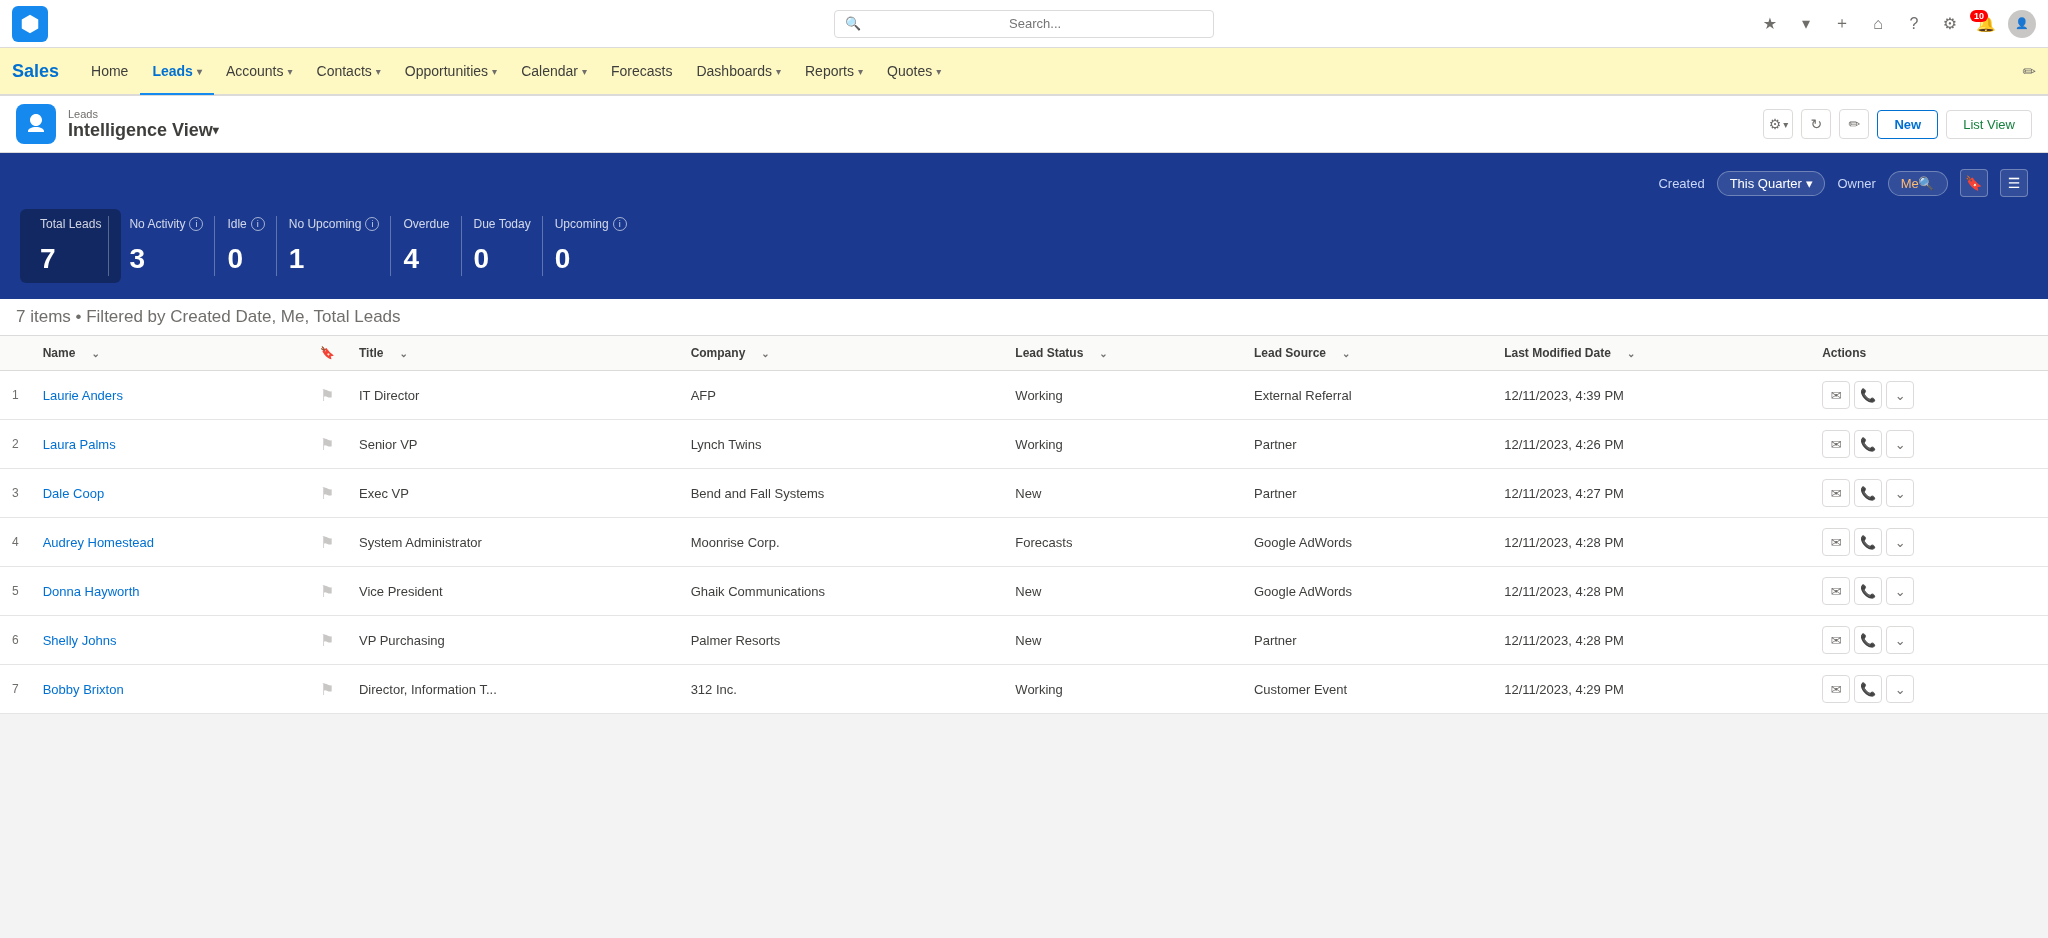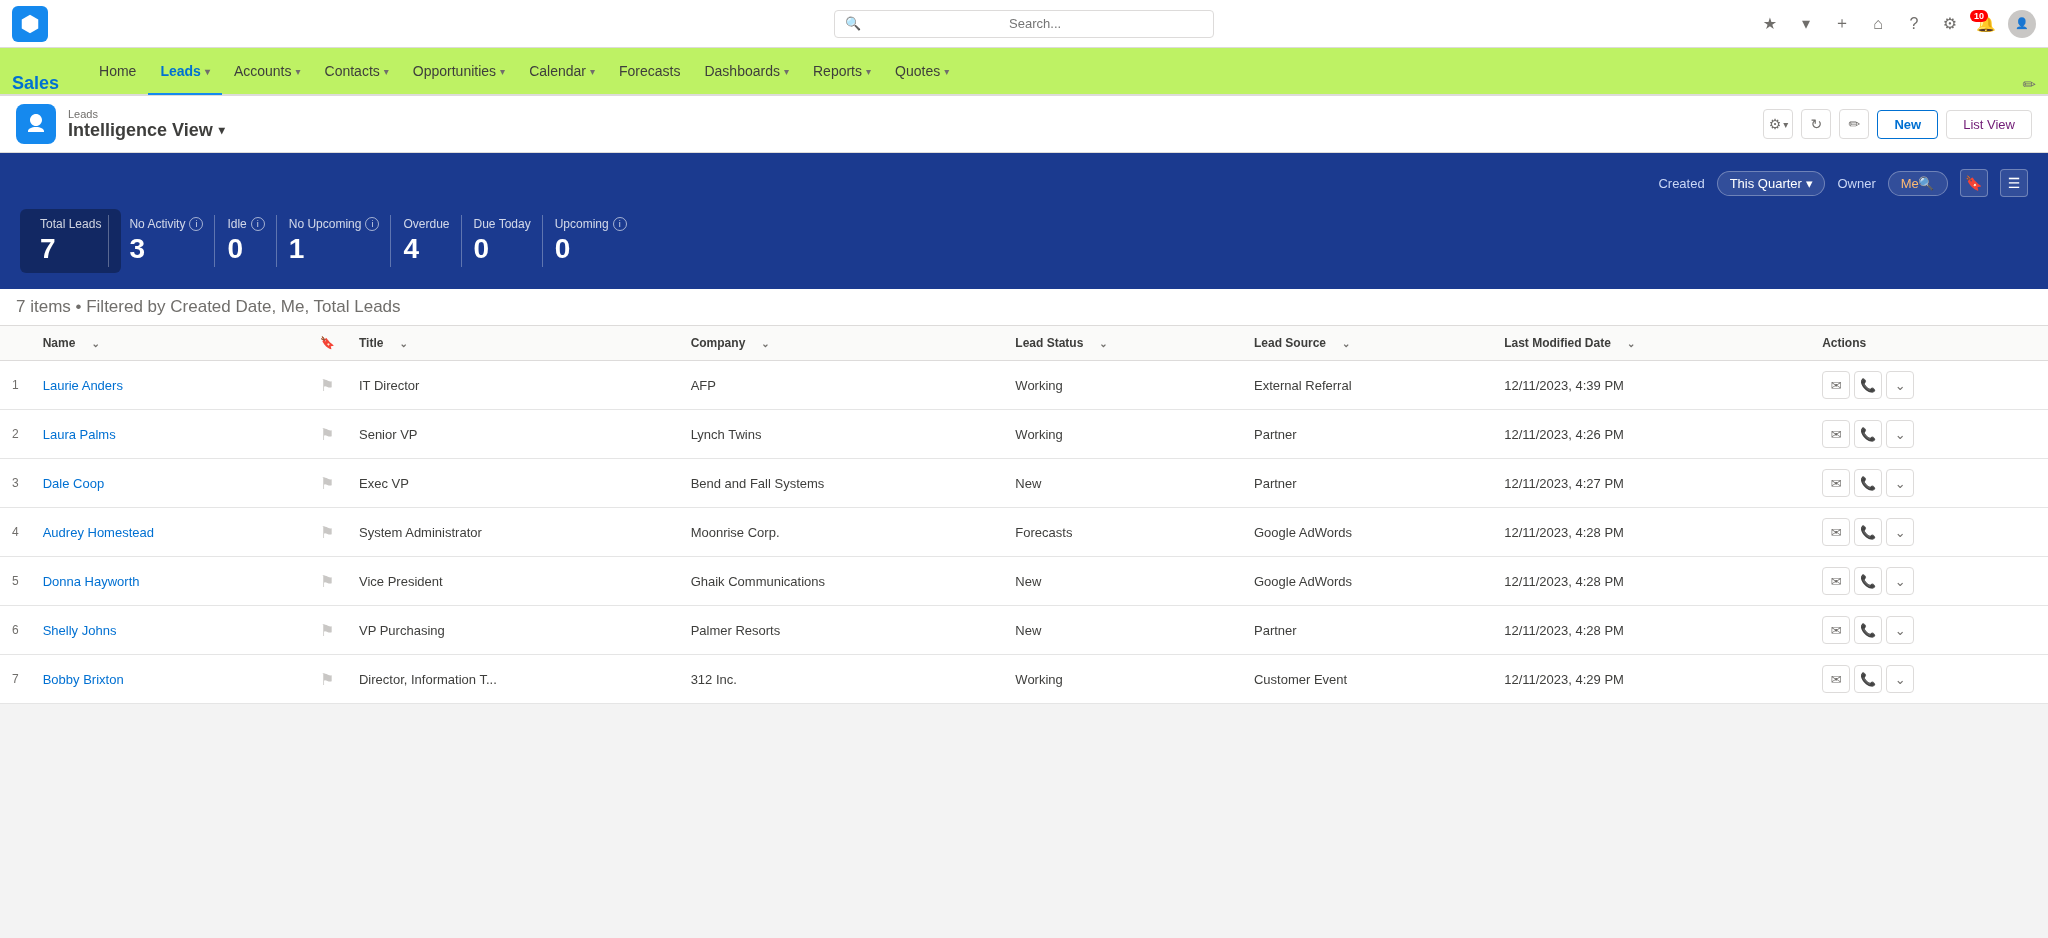--- a/index.html
+++ b/index.html
@@ -56,27 +56,26 @@
       min-width: 16px; text-align: center;
     }
     .avatar {
       width: 28px; height: 28px; border-radius: 50%;
       background: #c9c7c5; display: flex; align-items: center; justify-content: center;
       font-size: 11px; color: #fff; font-weight: bold; cursor: pointer;
     }
 
     
     .nav-bar {
-      background: #bef264;
+      background: #fef9c3;
       height: 48px;
       display: flex;
-      align-items: flex-end;
+      align-items: center;
       padding: 0 12px;
       border-bottom: 2px solid #dddbda;
-      gap: 8px;
     }
     .app-name {
       font-size: 18px; font-weight: 700; color: #0070d2; margin-right: 20px;
     }
     .nav-items { display: flex; align-items: center; height: 100%; flex: 1; }
     .nav-item {
       display: flex; align-items: center; height: 100%;
       padding: 8px 12px; cursor: pointer; font-size: 14px; color: #3e3e3c;
       border-bottom: 2px solid transparent; margin-bottom: -2px;
       white-space: nowrap;
@@ -100,39 +99,39 @@
       width: 40px; height: 40px;
       background: #1589ee; border-radius: 8px;
       display: flex; align-items: center; justify-content: center;
       margin-right: 12px; flex-shrink: 0;
     }
     .page-header-icon svg { width: 24px; height: 24px; fill: white; }
     .page-header-text { flex: 1; }
     .page-header-breadcrumb { font-size: 11px; color: #706e6b; }
     .page-header-title {
       font-size: 18px; font-weight: 700; color: #3e3e3c;
-      display: flex; align-items: center; gap: 6px;
+      display: flex; align-items: center; 
     }
     .page-header-title .chevron-down { font-size: 12px; color: #3e3e3c; }
     .page-header-actions {
       display: flex; align-items: center; gap: 8px;
     }
     .icon-btn {
       width: 30px; height: 30px;
       border: 1px solid #dddbda; border-radius: 4px;
       background: #fff; display: flex; align-items: center; justify-content: center;
       cursor: pointer; color: #706e6b; font-size: 14px;
     }
     .btn-new {
       padding: 6px 16px; background: #fff; border: 1px solid #0070d2;
       color: #0070d2; border-radius: 4px; cursor: pointer; font-size: 13px; font-weight: 600;
     }
     .btn-list-view {
       padding: 6px 16px; background: #fff; border: 1px solid #dddbda;
-      color: #701a75; border-radius: 4px; cursor: pointer; font-size: 13px;
+      color: #15803d; border-radius: 4px; cursor: pointer; font-size: 13px;
     }
     .icon-btn-gear { display: flex; align-items: center; gap: 2px; }
 
     
     .intelligence-banner {
       background: #1b3a8f;
       padding: 16px 20px;
     }
     .banner-top-row {
       display: flex; align-items: center; justify-content: flex-end; margin-bottom: 12px; gap: 12px;
@@ -163,21 +162,21 @@
     }
     .stat-item:not(:last-child)::after {
       content: ''; position: absolute; right: 12px; top: 10%; height: 80%;
       border-right: 1px solid rgba(255,255,255,0.3);
     }
     .stat-item.total-leads {
       background: rgba(0,0,0,0.3); border-radius: 6px;
       padding: 8px 20px; margin-right: 8px;
     }
     .stat-label {
-      font-size: 12px; color: rgba(255,255,255,0.8); margin-bottom: 2px;
+      font-size: 12px; color: rgba(255,255,255,0.8); margin-bottom: 12px;
       display: flex; align-items: center; gap: 4px;
     }
     .stat-value { font-size: 28px; font-weight: 700; color: #fff; }
     .info-icon {
       display: inline-flex; align-items: center; justify-content: center;
       width: 14px; height: 14px; border: 1px solid rgba(255,255,255,0.6);
       border-radius: 50%; font-size: 9px; color: rgba(255,255,255,0.8); cursor: pointer;
     }
 
     

